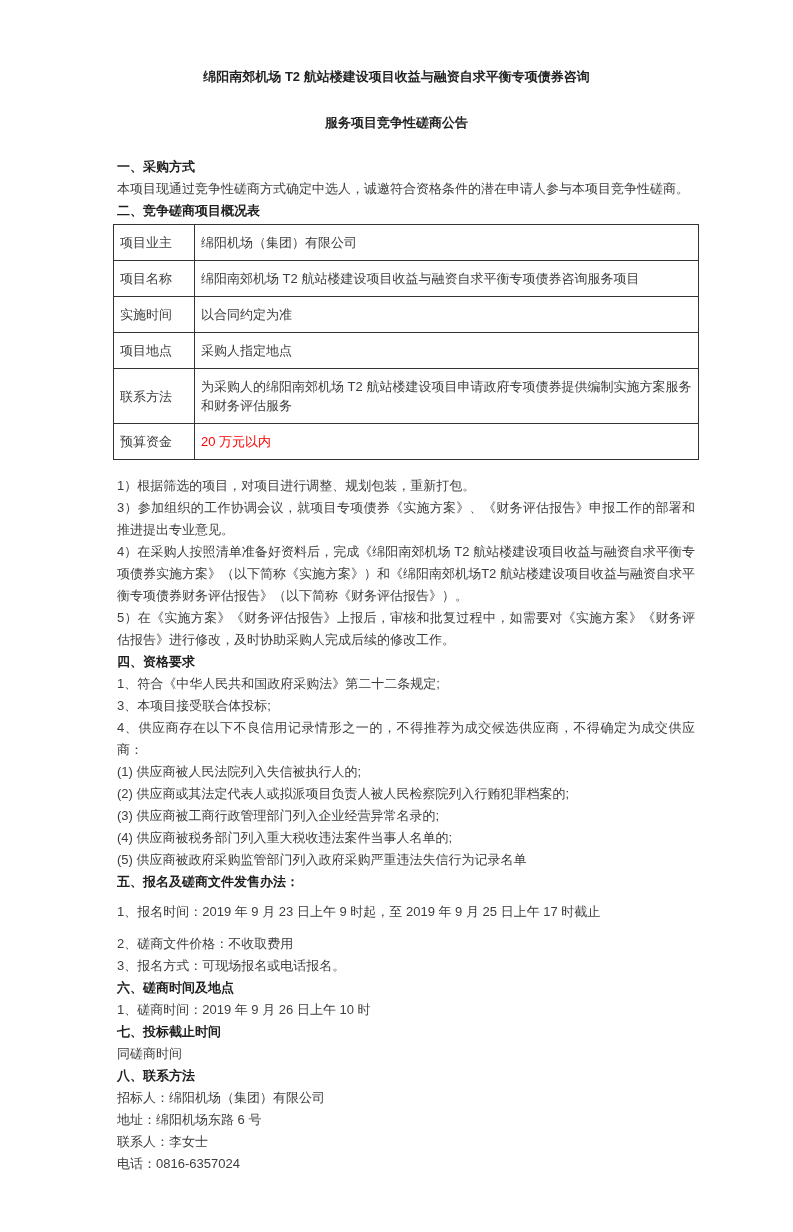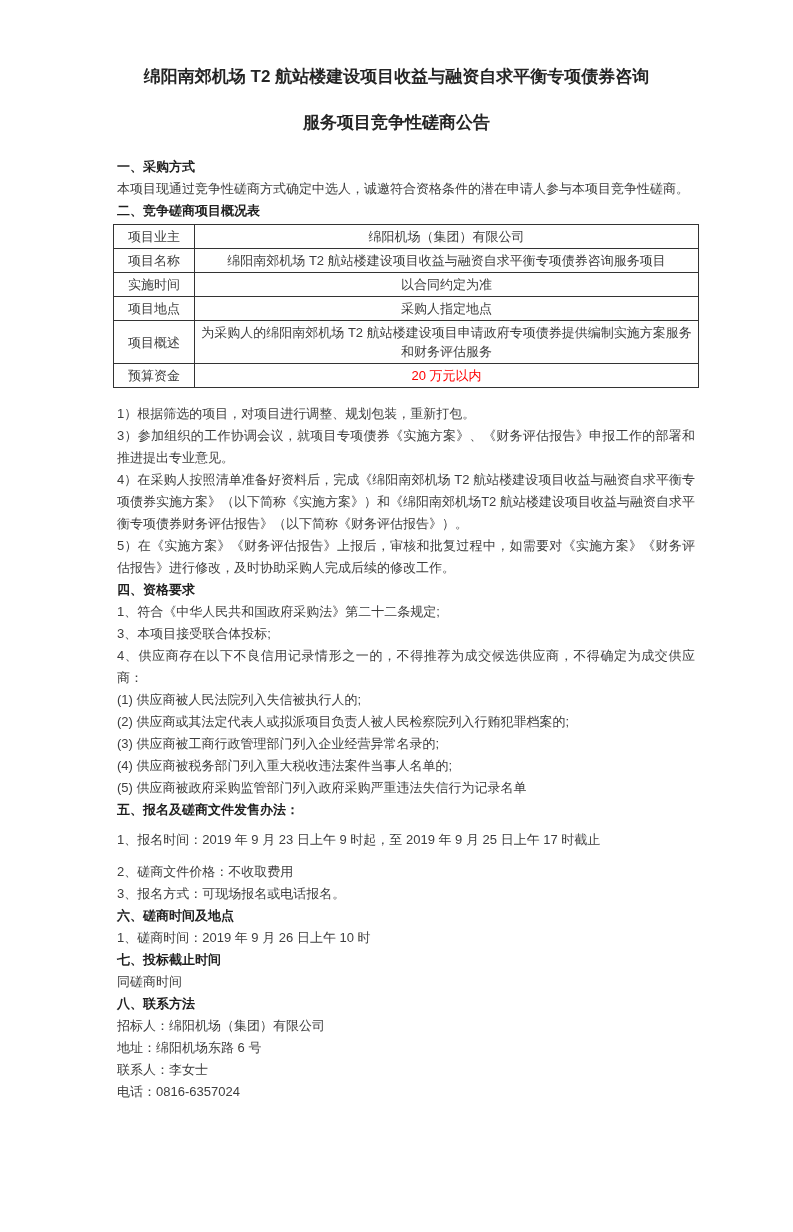--- a/index.html
+++ b/index.html
@@ -4,45 +4,45 @@
 <style>
   html,body{margin:0;padding:0;background:#ffffff;}
   .page{
     position:relative;
     width:793px;height:1232px;
     background:#ffffff;
     overflow:hidden;
     font-family:"Liberation Sans","DejaVu Sans",sans-serif;
     color:#3d3d3d;
   }
-  .title{text-align:center;font-weight:700;font-size:17px;color:#242424;}
+  .title{text-align:center;font-weight:700;font-size:13px;color:#242424;}
   .title .t1{padding-top:64px;line-height:26px;}
   .title .t2{margin-top:20px;line-height:26px;}
   .content{
     margin:20px 45px 0 117px;
     width:578px;
     font-size:13px;
     line-height:22px;
     text-align:justify;
   }
   .h{font-weight:700;color:#1f1f1f;}
   p{margin:0;}
   table.overview{
     border-collapse:collapse;
     width:586px;
     margin:2px 0 15px -4px;
     table-layout:fixed;
   }
   .overview td{
     border:1px solid #333333;
-    padding:2px 6px;
+    padding:8px 6px;
     line-height:19px;
     font-size:13px;
     vertical-align:middle;
-    text-align:center;
+    text-align:left;
   }
   .overview td.lbl{width:68px;white-space:nowrap;}
   .overview td.red{color:#ff0000;}
   .sp1{margin-top:7px;margin-bottom:9px;line-height:24px;}
 </style>
 </head>
 <body>
 
 <div class="page">
 
@@ -70,21 +70,21 @@
         </tr>
         <tr>
           <td class="lbl">实施时间</td>
           <td>以合同约定为准</td>
         </tr>
         <tr>
           <td class="lbl">项目地点</td>
           <td>采购人指定地点</td>
         </tr>
         <tr>
-          <td class="lbl">项目概述</td>
+          <td class="lbl">联系方法</td>
           <td>为采购人的绵阳南郊机场 T2 航站楼建设项目申请政府专项债券提供编制实施方案服务和财务评估服务</td>
         </tr>
         <tr>
           <td class="lbl">预算资金</td>
           <td class="red">20 万元以内</td>
         </tr>
       </tbody>
     </table>
 
     <p>1）根据筛选的项目，对项目进行调整、规划包装，重新打包。</p>

